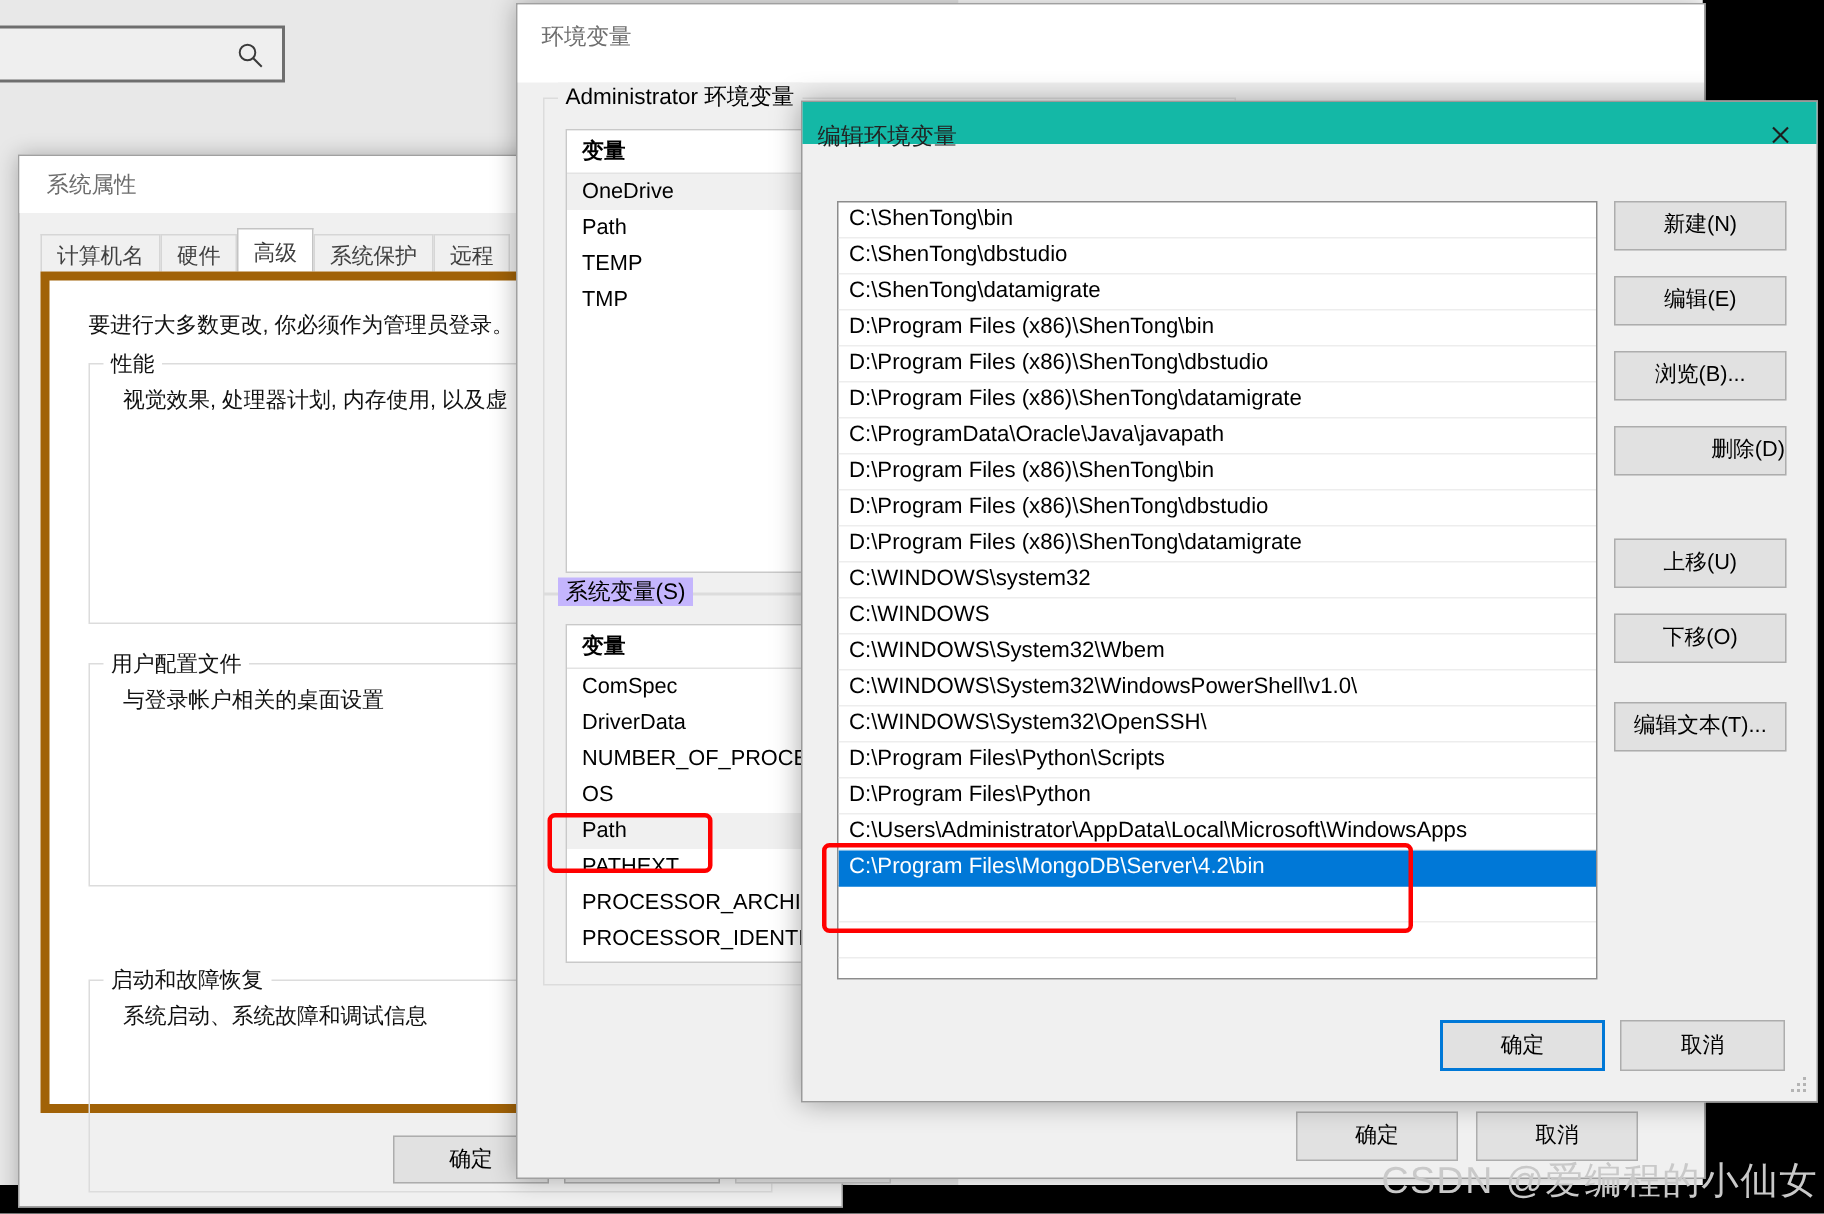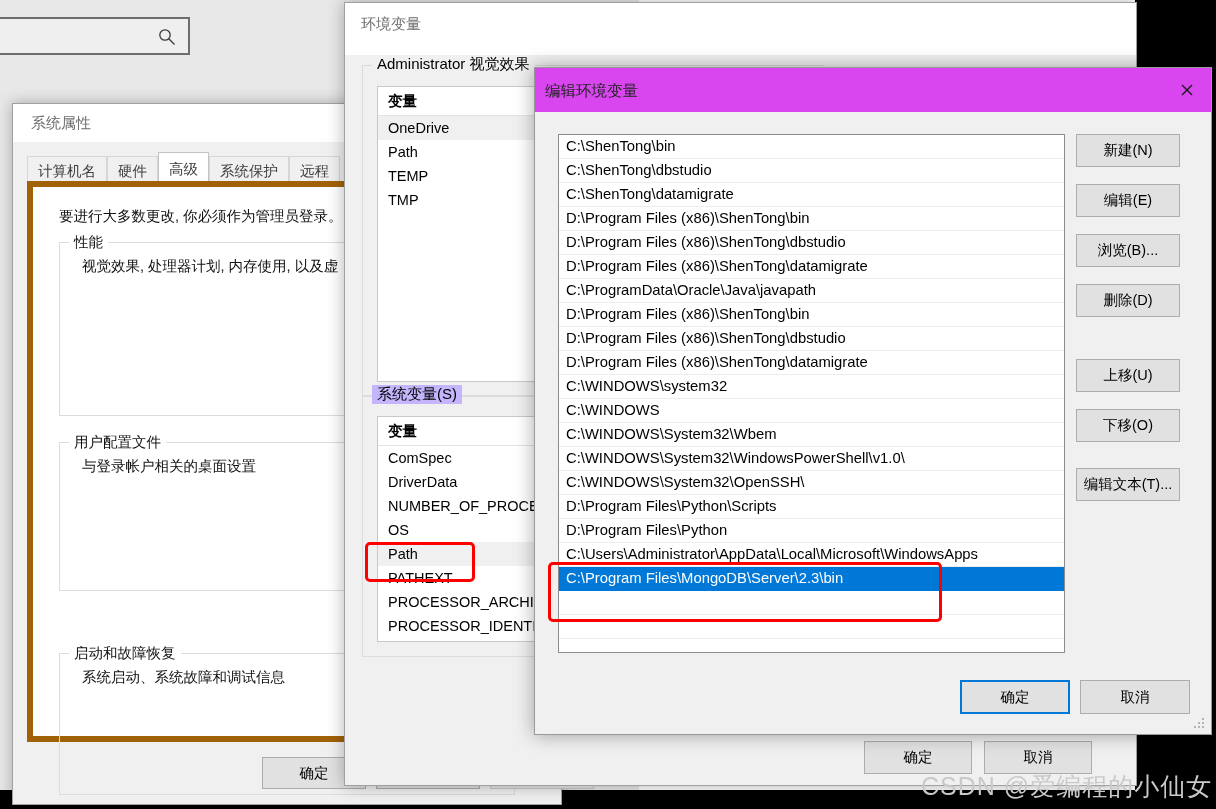--- a/index.html
+++ b/index.html
@@ -52,31 +52,31 @@
   .varlist{position:absolute;left:14px;top:20px;width:420px;bottom:14px;background:#fff;border:1px solid #c9c9c9;overflow:hidden;}
   .varhdr{height:28px;line-height:28px;padding-left:10px;font-weight:bold;font-size:14.5px;
     border-bottom:1px solid #e3e3e3;background:#fff;}
   .varrow{height:24px;line-height:24px;padding-left:10px;font-size:14.5px;white-space:nowrap;}
   .varrow.sel{background:#f0f0f0;}
   #env-okrow{position:absolute;left:0;right:0;top:720px;height:62px;}
 
   
   #editdlg{position:absolute;left:534px;top:67px;width:676px;height:666px;
     background:#f0f0f0;border:1px solid #9a9a9a;box-shadow:0 0 18px rgba(0,0,0,.35);}
-  #editdlg-title{position:absolute;left:0;top:0;width:100%;height:44px;background:#d946ef;}
+  #editdlg-title{position:absolute;left:0;top:0;width:100%;height:28px;background:#14b8a6;}
   #editdlg-title span{position:absolute;left:10px;top:13px;color:#222;font-size:15.5px;}
   #editdlg-close{position:absolute;right:0;top:0;width:48px;height:44px;}
   #pathlist{position:absolute;left:23px;top:66px;width:505px;height:517px;
     background:#fff;border:1px solid #8c8c8c;overflow:hidden;}
   .prow{height:24px;line-height:23px;padding-left:7px;font-size:14.8px;white-space:nowrap;
     border-bottom:1px solid #ededed;box-sizing:border-box;}
   .prow.selected{background:#0078d7;color:#fff;border-bottom:1px solid #0078d7;}
   .prow.empty{color:transparent;}
   #editbtns{position:absolute;left:541px;top:66px;width:120px;}
-  #editbtns .btn{display:block;width:104px;height:33px;line-height:31px;margin-bottom:17px;}
+  #editbtns .btn{display:block;width:115px;height:33px;line-height:31px;margin-bottom:17px;}
   #edit-okrow{position:absolute;left:0;right:0;bottom:0;height:66px;}
   #resize-grip{position:absolute;right:5px;bottom:4px;width:12px;height:12px;}
   .gripdot{position:absolute;width:2px;height:2px;background:#b4b4b4;}
 
   
   .redbox{position:absolute;border:3px solid #ff0000;border-radius:5px;pointer-events:none;}
 
   
   #watermark{position:absolute;left:921px;top:770px;font-size:25px;color:#c9c9c9;
     white-space:nowrap;letter-spacing:1px;}
@@ -142,21 +142,21 @@
     <span class="btn dis" style="position:absolute;left:477px;top:15px;width:104px;height:32px;line-height:30px;">应用(A)</span>
   </div>
 </div>
 
 <div id="envvars">
   <div id="envvars-title">
     <span>环境变量</span>
   </div>
 
   <div id="usergroup">
-    <div class="gl">Administrator 视觉效果</div>
+    <div class="gl">Administrator 环境变量</div>
     <div class="varlist">
       <div class="varhdr">变量</div>
       <div class="varrow sel">OneDrive</div>
       <div class="varrow">Path</div>
       <div class="varrow">TEMP</div>
       <div class="varrow">TMP</div>
     </div>
   </div>
 
   <div id="sysgroup">
@@ -203,31 +203,31 @@
     <div class="prow">D:\Program Files (x86)\ShenTong\dbstudio</div>
     <div class="prow">D:\Program Files (x86)\ShenTong\datamigrate</div>
     <div class="prow">C:\WINDOWS\system32</div>
     <div class="prow">C:\WINDOWS</div>
     <div class="prow">C:\WINDOWS\System32\Wbem</div>
     <div class="prow">C:\WINDOWS\System32\WindowsPowerShell\v1.0\</div>
     <div class="prow">C:\WINDOWS\System32\OpenSSH\</div>
     <div class="prow">D:\Program Files\Python\Scripts</div>
     <div class="prow">D:\Program Files\Python</div>
     <div class="prow">C:\Users\Administrator\AppData\Local\Microsoft\WindowsApps</div>
-    <div class="prow selected">C:\Program Files\MongoDB\Server\2.3\bin</div>
+    <div class="prow selected">C:\Program Files\MongoDB\Server\4.2\bin</div>
     <div class="prow empty">&nbsp;</div>
     <div class="prow empty">&nbsp;</div>
     <div class="prow empty">&nbsp;</div>
   </div>
 
   <div id="editbtns">
     <span class="btn">新建(N)</span>
     <span class="btn">编辑(E)</span>
     <span class="btn">浏览(B)...</span>
-    <span class="btn" style="margin-bottom:42px;">删除(D)</span>
+    <span class="btn" style="margin-bottom:42px;text-align:right;">删除(D)</span>
     <span class="btn">上移(U)</span>
     <span class="btn" style="margin-bottom:26px;">下移(O)</span>
     <span class="btn">编辑文本(T)...</span>
   </div>
 
   <div id="edit-okrow">
     <span class="btn default" style="position:absolute;left:425px;top:12px;width:110px;height:34px;line-height:30px;">确定</span>
     <span class="btn" style="position:absolute;left:545px;top:12px;width:110px;height:34px;line-height:32px;">取消</span>
   </div>
 

